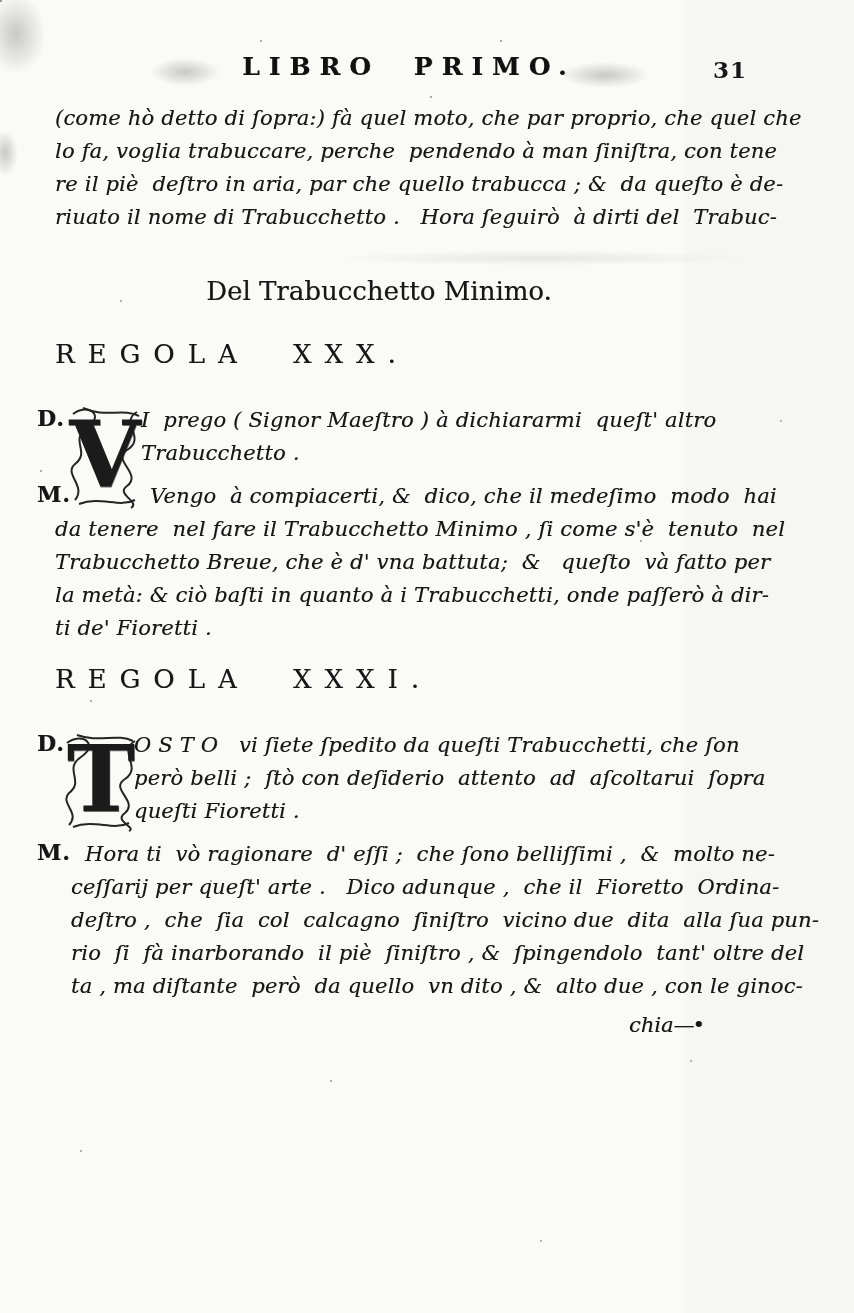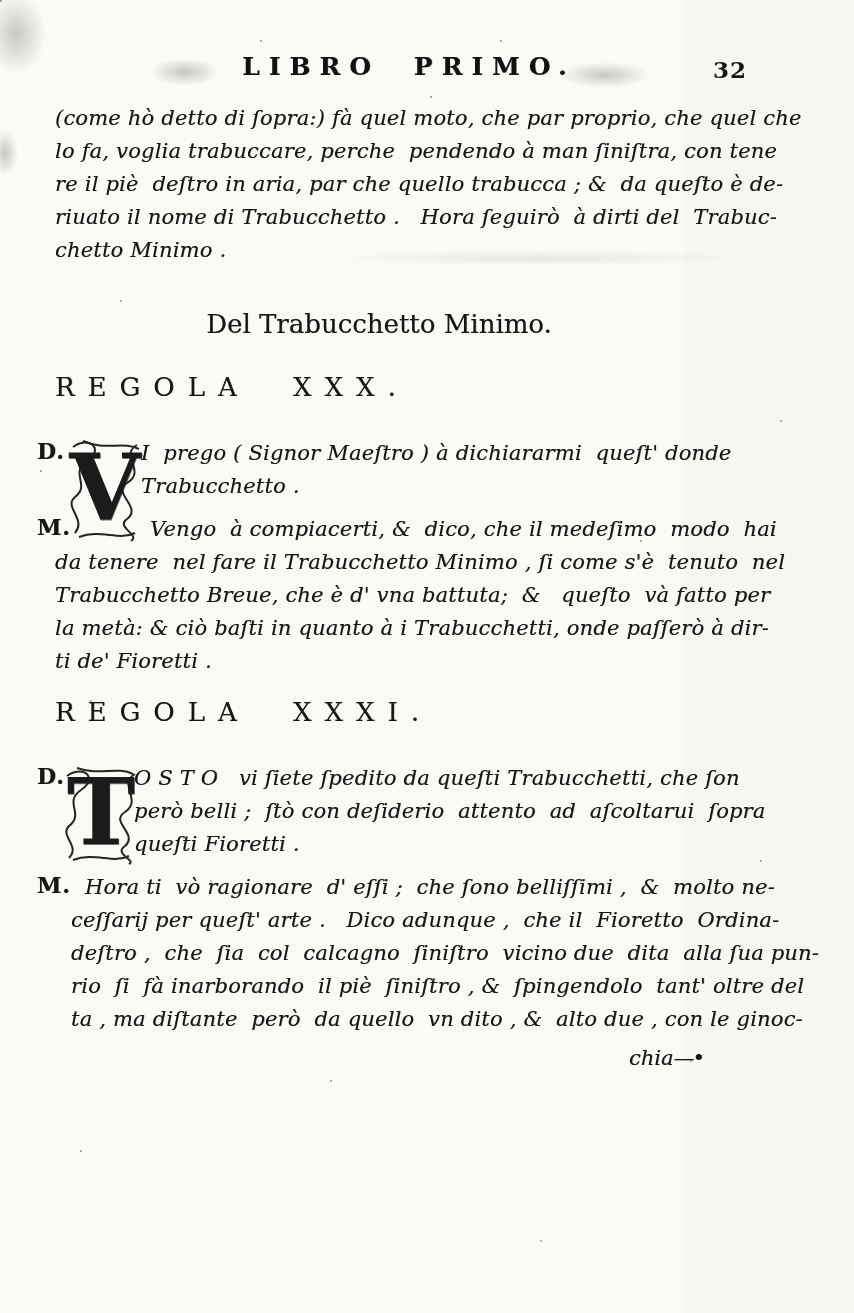--- a/index.html
+++ b/index.html
@@ -117,50 +117,49 @@
   <div class="smudge sm2"></div>
   <div class="smudge sm3"></div>
   <div class="smudge sm4"></div>
   <div class="smudge sm5"></div>
   <div class="speckles"></div>
 
   <div class="content">
 
     <div class="header">
       <div class="title">LIBRO PRIMO.</div>
-      <div class="pagenum">32</div>
+      <div class="pagenum">31</div>
     </div>
 
     <div>
       <div class="ln">(come hò detto di ſopra:) fà quel moto, che par proprio, che quel che</div>
       <div class="ln">lo fa, voglia trabuccare, perche  pendendo à man ſiniſtra, con tene</div>
       <div class="ln">re il piè  deſtro in aria, par che quello trabucca ; &amp;  da queſto è de-</div>
       <div class="ln">riuato il nome di Trabucchetto .   Hora ſeguirò  à dirti del  Trabuc-</div>
-      <div class="ln">chetto Minimo .</div>
     </div>
 
     <div class="h-sec">Del Trabucchetto Minimo.</div>
 
     <div class="regola r1">REGOLA XXX.</div>
 
     <div class="dialog">
       <div class="initial">
         <svg width="88" height="110" viewBox="0 0 88 110">
           <g fill="none" stroke="#242424" stroke-width="2">
             <path d="M12,12 C28,0 44,14 26,26 C8,38 30,50 14,62 C2,72 26,84 14,98"></path>
             <path d="M76,10 C58,20 86,36 66,48 C50,58 82,72 66,84 C54,92 80,100 70,106"></path>
             <path d="M22,6 C44,16 62,6 78,14"></path>
             <path d="M18,102 C40,94 58,106 74,98"></path>
           </g>
         </svg>
         <span class="letter">V</span>
       </div>
       <div class="dblock">
         <span class="speaker">D.</span>
-        <div class="ln ind85">I  prego ( Signor Maeſtro ) à dichiararmi  queſt' donde</div>
+        <div class="ln ind85">I  prego ( Signor Maeſtro ) à dichiararmi  queſt' altro</div>
         <div class="ln ind85">Trabucchetto .</div>
       </div>
       <div class="dblock m">
         <span class="speaker">M.</span>
         <div class="ln ind95">Vengo  à compiacerti, &amp;  dico, che il medeſimo  modo  hai</div>
         <div class="ln">da tenere  nel fare il Trabucchetto Minimo , ſi come s'è  tenuto  nel</div>
         <div class="ln">Trabucchetto Breue, che è d' vna battuta;  &amp;   queſto  và fatto per</div>
         <div class="ln">la metà: &amp; ciò baſti in quanto à i Trabucchetti, onde paſſerò à dir-</div>
         <div class="ln">ti de' Fioretti .</div>
       </div>

